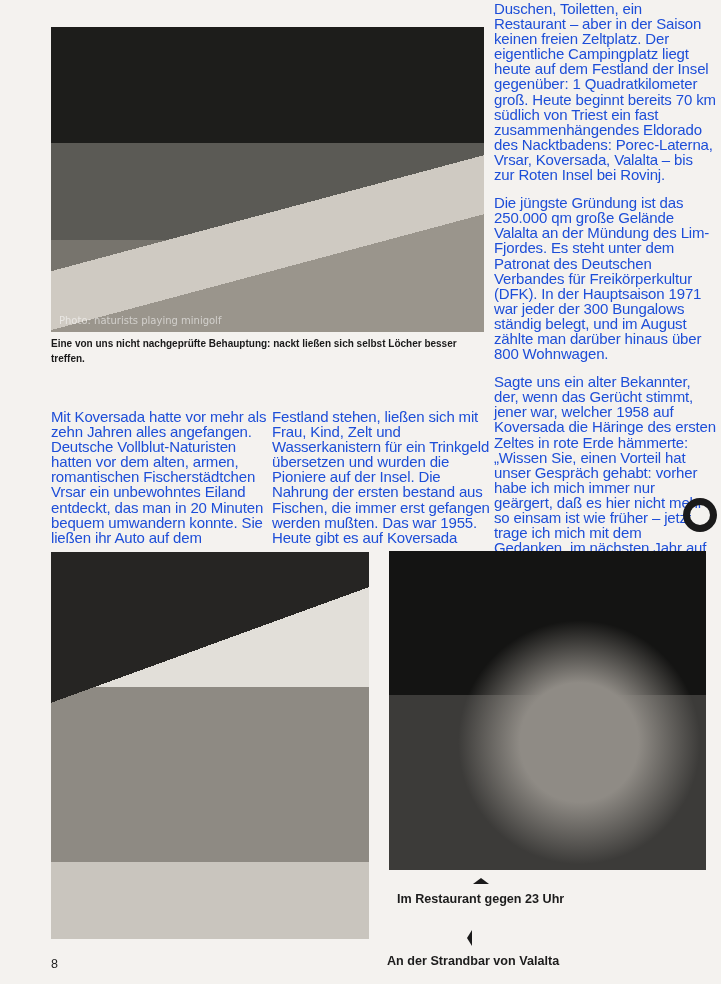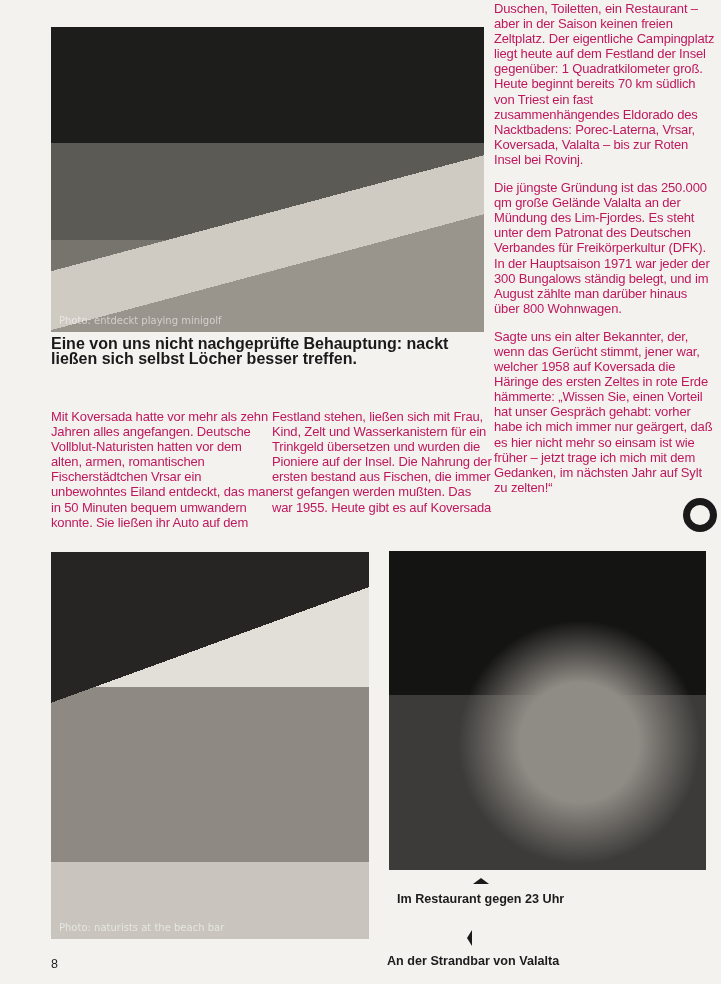--- a/index.html
+++ b/index.html
@@ -35,28 +35,28 @@
   }
   
   #photo-restaurant { left: 389px; top: 551px; width: 317px; height: 319px; }
   #photo-restaurant .tone {
     background:
       radial-gradient(ellipse at 60% 60%, #8f8b85 0 22%, transparent 45%),
       linear-gradient(180deg, #141413 0 45%, #3c3b39 45% 100%);
   }
 
   .caption {
-    position: absolute; font-weight: bold; font-size: 16px; line-height: 15px;
+    position: absolute; font-weight: bold; font-size: 10px; line-height: 15px;
     color: #1a1a1a;
   }
   #caption-minigolf { left: 51px; top: 336px; width: 440px; }
 
   .col {
-    position: absolute; font-size: 13px; line-height: 15.1px;
-    color: #be185d; letter-spacing: -0.15px;
+    position: absolute; font-size: 15px; line-height: 15.1px;
+    color: #1d4ed8; letter-spacing: -0.15px;
   }
   .col p { margin: 0; }
   .col p + p { margin-top: 13px; }
   #col-right { left: 494px; top: 1px; width: 222px; }
   #col-left { left: 51px; top: 409px; width: 222px; }
   #col-mid { left: 272px; top: 409px; width: 222px; }
 
   #end-mark {
     position: absolute; left: 683px; top: 498px; width: 20px; height: 20px;
     border-radius: 50%; border: 7px solid #1a1a1a; background: transparent;
@@ -78,44 +78,43 @@
   }
   #page-number {
     position: absolute; left: 51px; top: 957px; font-size: 12.5px; color: #222;
   }
 </style>
 </head>
 <body>
 
 <div class="photo" id="photo-minigolf">
   <div class="tone"></div>
-  <span class="alt">Photo: entdeckt playing minigolf</span>
+  <span class="alt">Photo: naturists playing minigolf</span>
 </div>
 
 <div class="caption" id="caption-minigolf">Eine von uns nicht nachgeprüfte Behauptung: nackt ließen sich selbst Löcher besser treffen.</div>
 
 <div class="col" id="col-right">
   <p>Duschen, Toiletten, ein Restaurant – aber in der Saison keinen freien Zeltplatz. Der eigentliche Campingplatz liegt heute auf dem Festland der Insel gegenüber: 1 Quadratkilometer groß. Heute beginnt bereits 70 km südlich von Triest ein fast zusammenhängendes Eldorado des Nacktbadens: Porec-Laterna, Vrsar, Koversada, Valalta – bis zur Roten Insel bei Rovinj.</p>
   <p>Die jüngste Gründung ist das 250.000 qm große Gelände Valalta an der Mündung des Lim-Fjordes. Es steht unter dem Patronat des Deutschen Verbandes für Freikörperkultur (DFK). In der Hauptsaison 1971 war jeder der 300 Bungalows ständig belegt, und im August zählte man darüber hinaus über 800 Wohnwagen.</p>
   <p>Sagte uns ein alter Bekannter, der, wenn das Gerücht stimmt, jener war, welcher 1958 auf Koversada die Häringe des ersten Zeltes in rote Erde hämmerte: „Wissen Sie, einen Vorteil hat unser Gespräch gehabt: vorher habe ich mich immer nur geärgert, daß es hier nicht mehr so einsam ist wie früher – jetzt trage ich mich mit dem Gedanken, im nächsten Jahr auf Sylt zu zelten!“</p>
 </div>
 
 <div id="end-mark"></div>
 
 <div class="col" id="col-left">
-  <p>Mit Koversada hatte vor mehr als zehn Jahren alles angefangen. Deutsche Vollblut-Naturisten hatten vor dem alten, armen, romantischen Fischerstädtchen Vrsar ein unbewohntes Eiland entdeckt, das man in 50 Minuten bequem umwandern konnte. Sie ließen ihr Auto auf dem</p>
+  <p>Mit Koversada hatte vor mehr als zehn Jahren alles angefangen. Deutsche Vollblut-Naturisten hatten vor dem alten, armen, romantischen Fischerstädtchen Vrsar ein unbewohntes Eiland entdeckt, das man in 20 Minuten bequem umwandern konnte. Sie ließen ihr Auto auf dem</p>
 </div>
 
 <div class="col" id="col-mid">
   <p>Festland stehen, ließen sich mit Frau, Kind, Zelt und Wasserkanistern für ein Trinkgeld übersetzen und wurden die Pioniere auf der Insel. Die Nahrung der ersten bestand aus Fischen, die immer erst gefangen werden mußten. Das war 1955. Heute gibt es auf Koversada</p>
 </div>
 
 <div class="photo" id="photo-bar">
   <div class="tone"></div>
-  <span class="alt">Photo: naturists at the beach bar</span>
 </div>
 
 <div class="photo" id="photo-restaurant">
   <div class="tone"></div>
 </div>
 
 <div class="photo-caption" id="caption-restaurant">
   <span class="arrow-up"></span>
   <span>Im Restaurant gegen 23 Uhr</span>
 </div>

